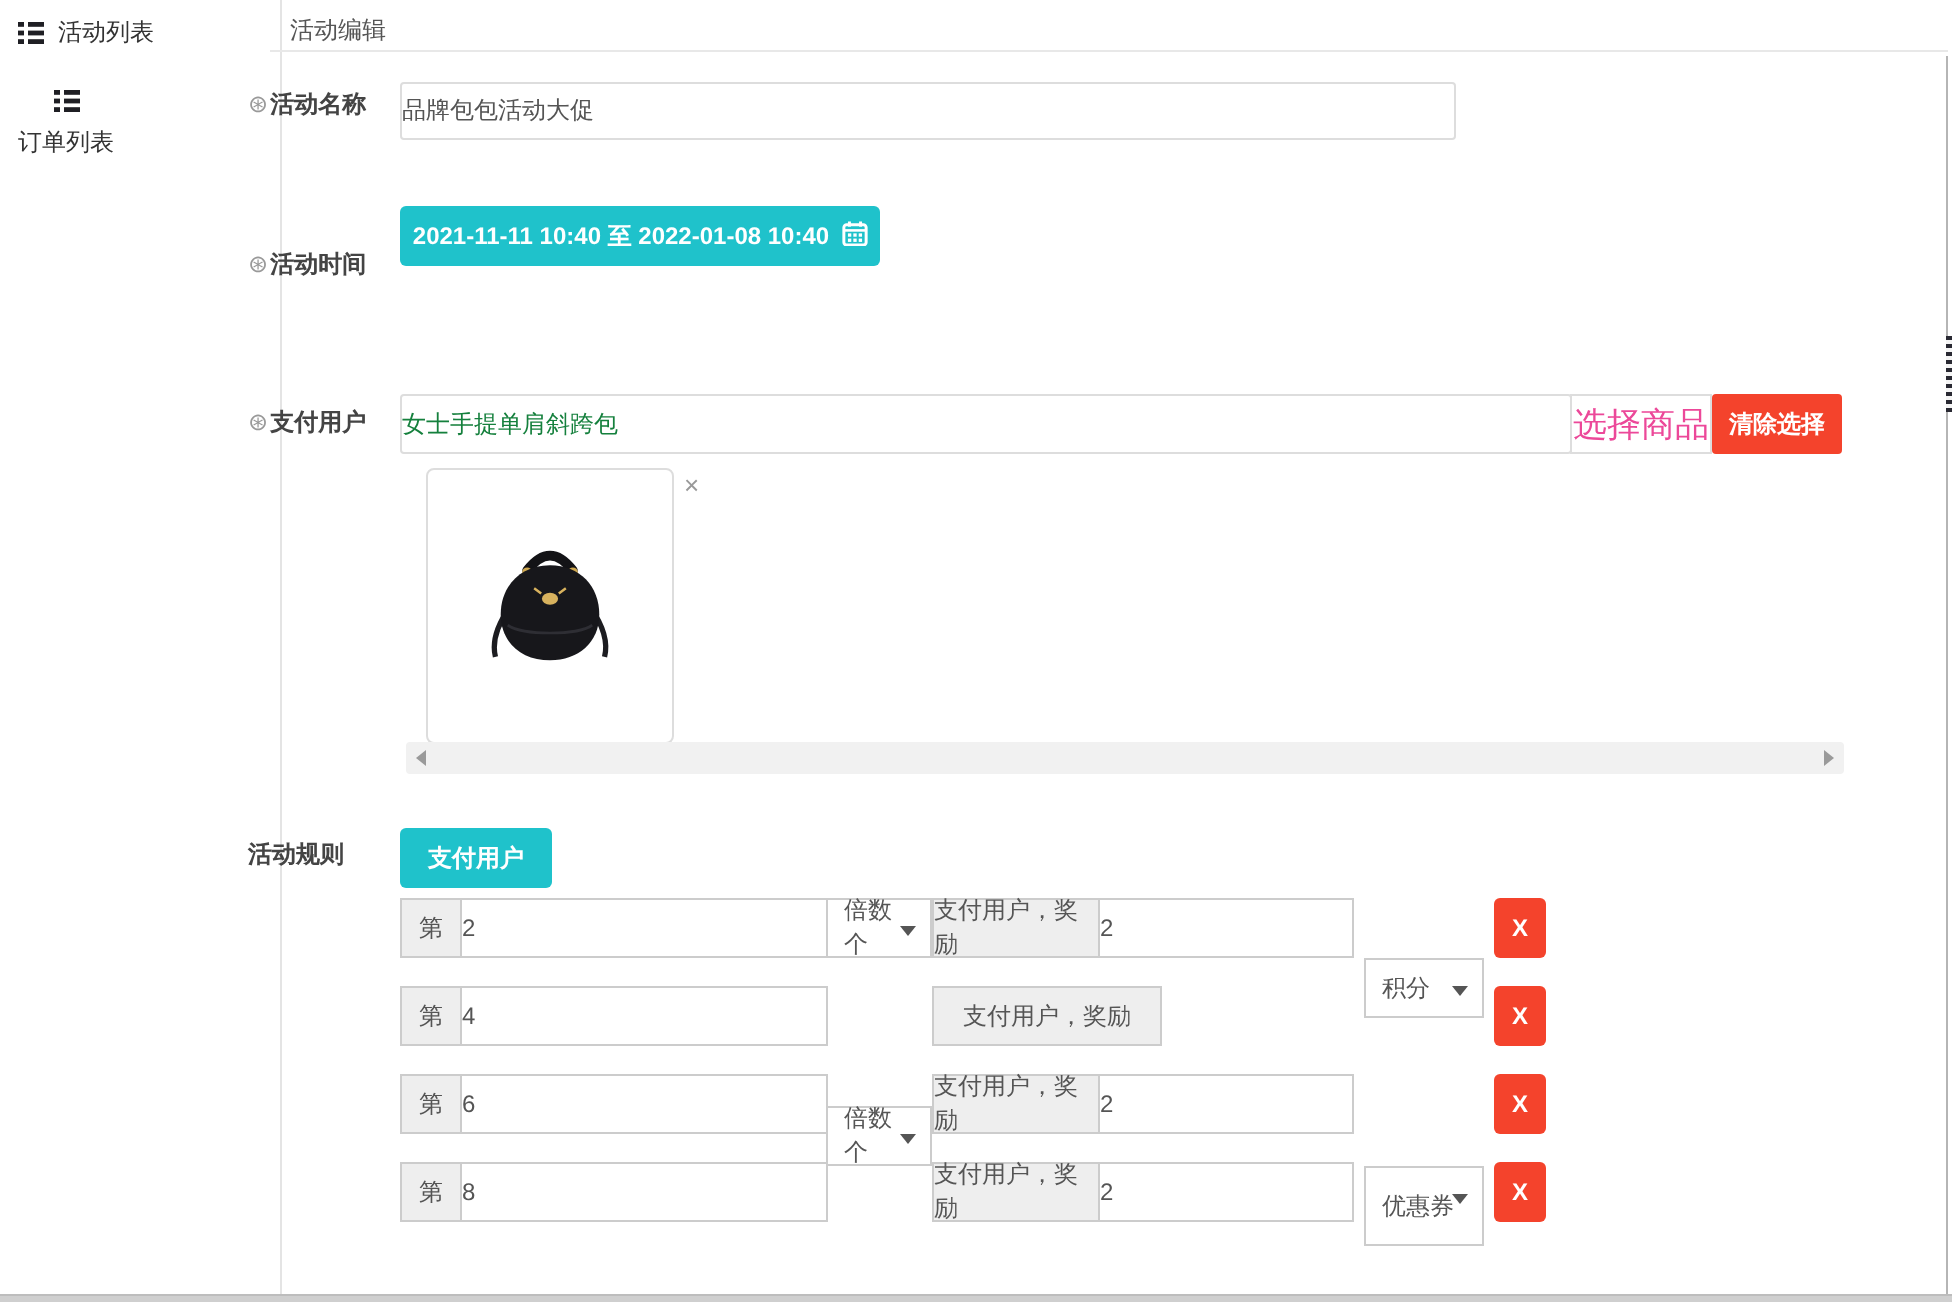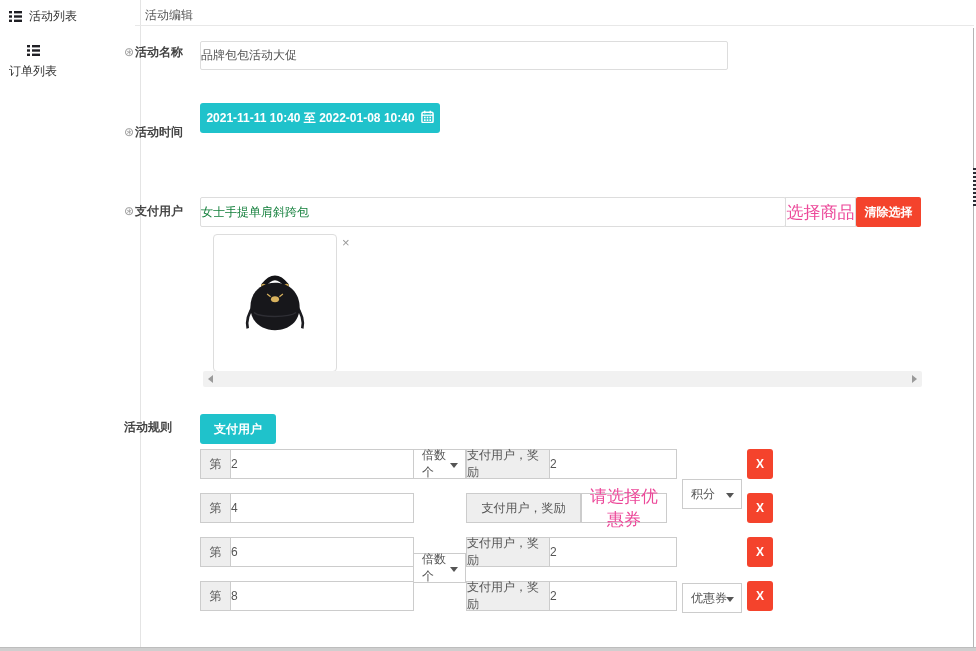--- a/index.html
+++ b/index.html
@@ -191,22 +191,21 @@
   </div>
 
   <div>
     <div class="abs addon" style="left:200px; top:493px; width:31px; height:30px;">第</div>
     <input class="abs txt rtxt" style="left: 230px; top: 493px; width: 184px; height: 30px;" value="4">
     <div class="abs sel" style="left:413px; top:493px; width:53px; height:30px;">
       <span>倍数个</span>
         <span class="caret"></span>
     </div>
     <div class="abs addon" style="left:466px; top:493px; width:115px; height:30px;">支付用户，奖励</div>
-    <button class="abs btn-plain" style="left:581px; top:493px; width:86px; height:30px; border-color:#ccc;">请选择优惠券</button>
-    <div class="abs sel" style="left:682px; top:493px; width:60px; height:30px;">
+    <div class="abs sel" style="left:682px; top:493px; width:60px; height:40px;">
       <span>优惠券</span>
         <span class="caret"></span>
     </div>
     <button class="abs btn-x" style="left:747px; top:493px; width:26px; height:30px;">X</button>
   </div>
 
   <div>
     <div class="abs addon" style="left:200px; top:537px; width:31px; height:30px;">第</div>
     <input class="abs txt rtxt" style="left: 230px; top: 537px; width: 184px; height: 30px;" value="6">
 

